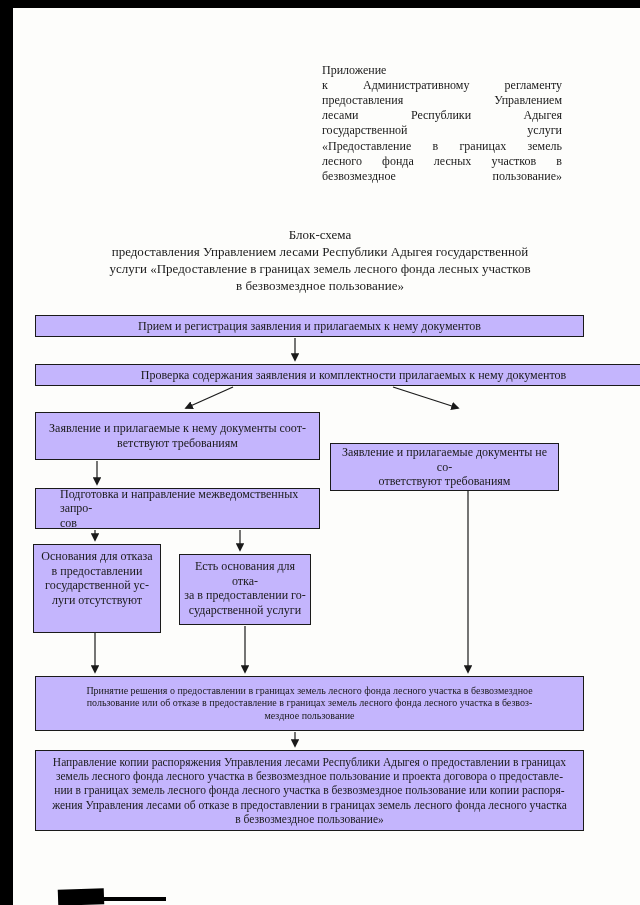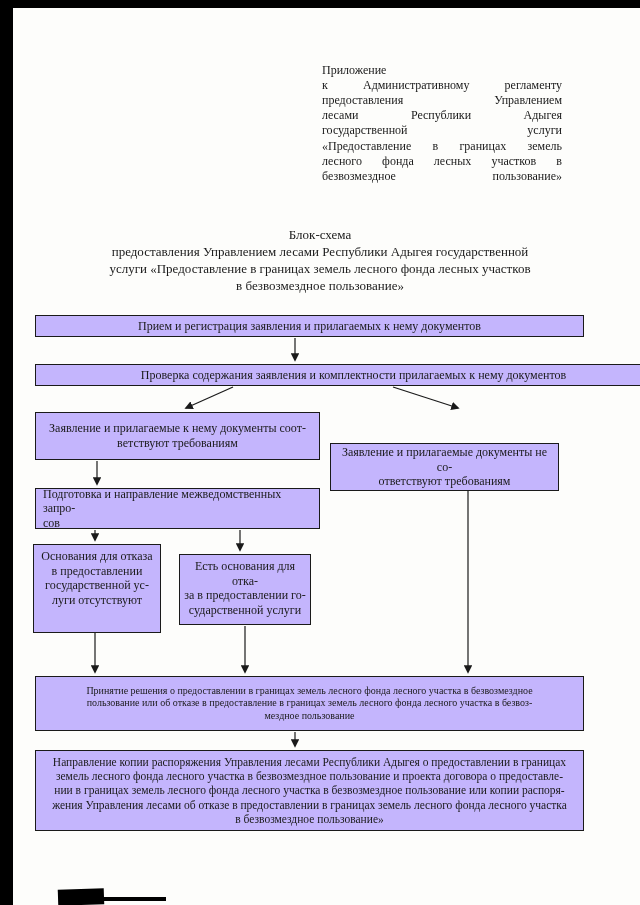--- a/index.html
+++ b/index.html
@@ -37,21 +37,21 @@
     box-sizing: border-box;
     font-size: 12px; line-height: 1.22;
     white-space: pre-line; text-align: center;
     display: flex; align-items: center; justify-content: center;
     padding: 2px 4px;
   }
   .n1 { left: 35px;  top: 315px; width: 549px; height: 22px; }
   .n2 { left: 35px;  top: 364px; width: 637px; height: 22px; }
   .n3 { left: 35px;  top: 412px; width: 285px; height: 48px; }
   .n4 { left: 330px; top: 412px; width: 229px; height: 48px; margin-top: 31px; }
-  .n5 { left: 35px;  top: 488px; width: 285px; height: 41px; text-align: left; justify-content: flex-start; padding-left: 7px; }
+  .n5 { left: 35px;  top: 488px; width: 285px; height: 41px; text-align: left; justify-content: flex-start; padding-left: 24px; }
   .n6 { left: 33px;  top: 544px; width: 128px; height: 89px; align-items: flex-start; padding-top: 4px; }
   .n7 { left: 179px; top: 554px; width: 132px; height: 71px; align-items: flex-start; padding-top: 4px; }
   .n8 { left: 35px;  top: 676px; width: 549px; height: 55px; font-size: 10px; }
   .n9 { left: 35px;  top: 750px; width: 549px; height: 81px; font-size: 11.5px; }
 
   .arrows { position: absolute; left: 0; top: 0; width: 640px; height: 905px; pointer-events: none; }
   .arrows line { stroke: #1a1a1a; stroke-width: 1.2; }
 </style>
 </head>
 <body>

